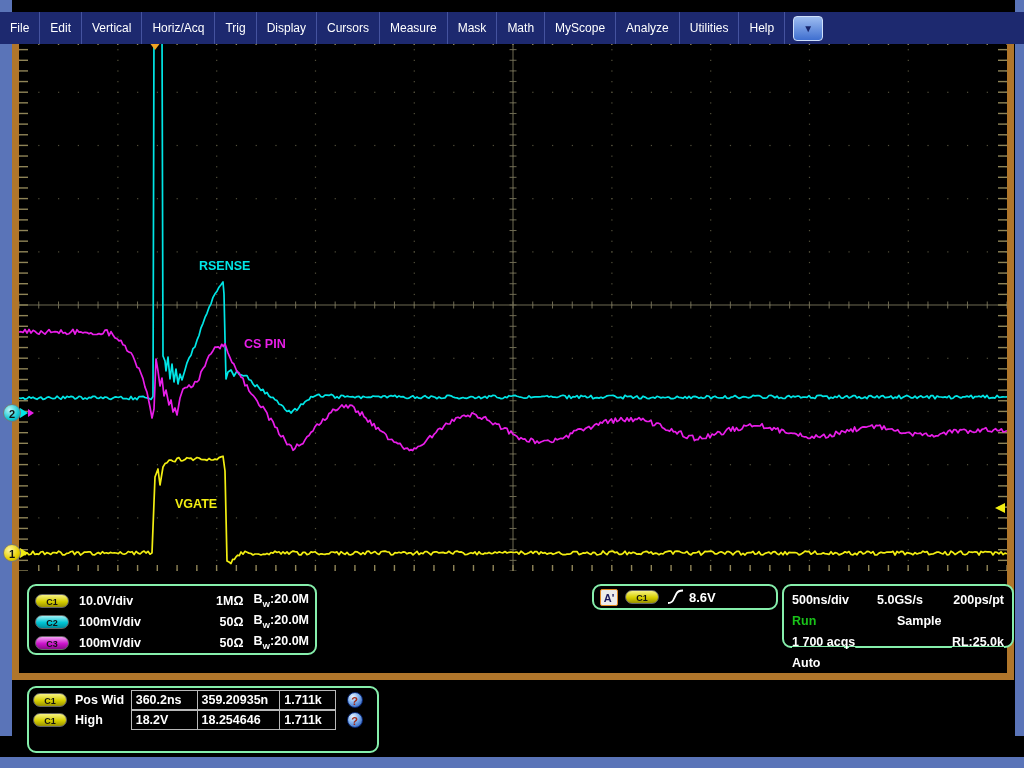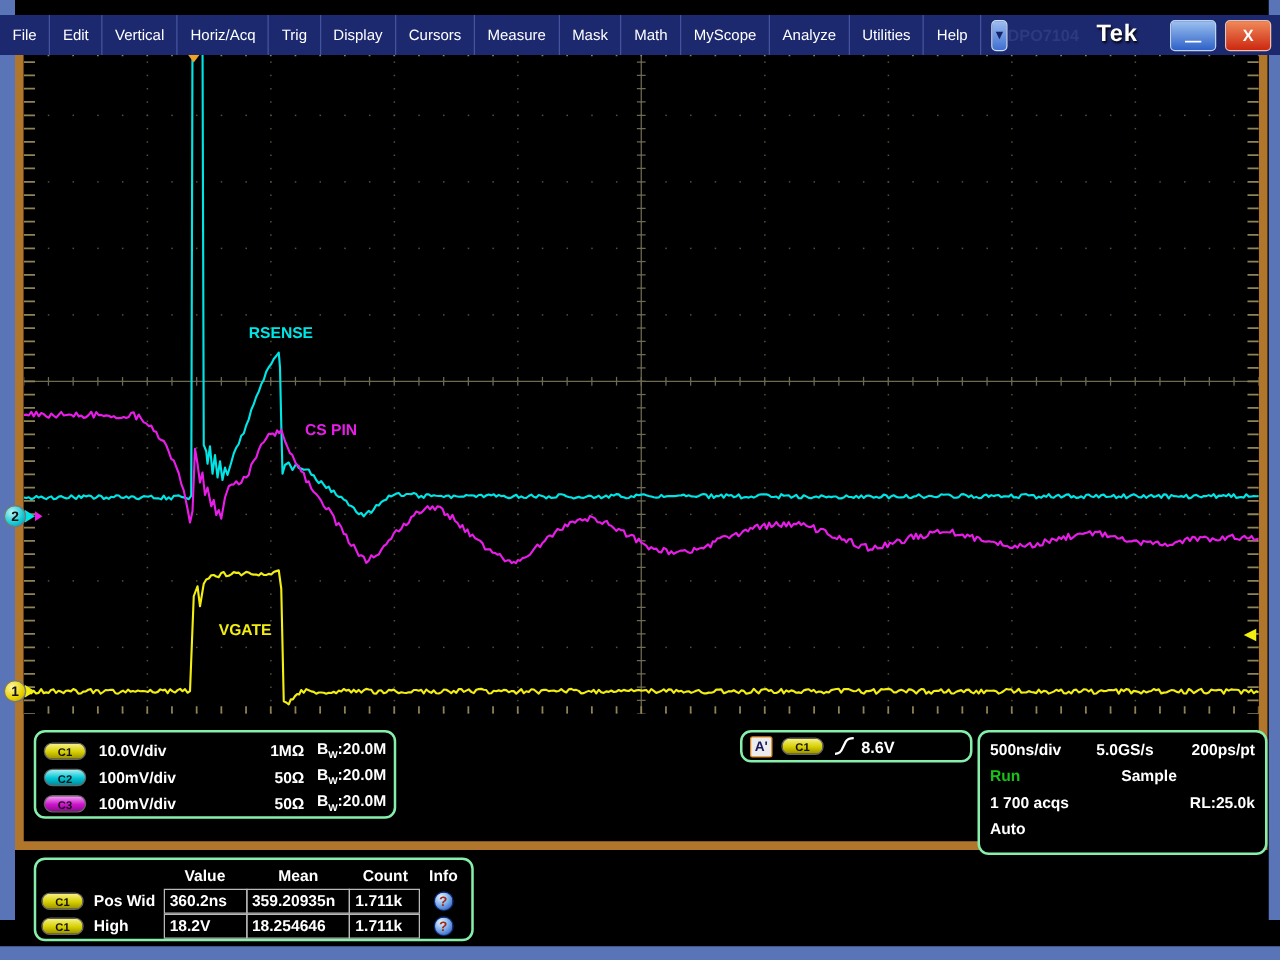--- a/index.html
+++ b/index.html
@@ -66,21 +66,21 @@
 
   #panel-trigger { left:592px; top:584px; width:186px; height:26px;
                    display:flex; align-items:center; padding:0 6px; }
   #trig-event { width:18px; height:17px; background:#ececec; border:1px solid #e08820;
                 border-radius:2px; color:#1a1a5e; font-size:11px; font-weight:bold;
                 text-align:center; line-height:16px; }
   #panel-trigger .badge { margin-left:7px; }
   #slope-icon { margin-left:8px; }
   #trig-level-txt { color:#fff; font-size:13px; font-weight:bold; margin-left:5px; }
 
-  #panel-horiz { left:782px; top:584px; width:232px; height:100px; padding:3px 8px;text-decoration:underline; }
+  #panel-horiz { left:782px; top:584px; width:232px; height:64px; padding:3px 8px;text-decoration:underline; }
   .hz-row { display:flex; height:21px; align-items:center; color:#fff;
             font-size:12.5px; font-weight:bold; }
   .hz-c1 { width:85px; } .hz-c2 { flex:1; } .hz-c3 { text-align:right; }
   #run-state { color:#19c219; }
   #acq-mode { padding-left:20px; }
 
   #panel-meas { left:27px; top:686px; width:352px; height:67px; padding:2px 4px; }
   .meas-hdr { display:flex; height:21px; color:#fff; font-size:12.5px; font-weight:bold;
               align-items:center; }
   .mc-label { width:99px; } .mc-value { width:67px; text-align:center; }
@@ -111,30 +111,20 @@
   <span class="menu-item">Cursors</span>
   <span class="menu-item">Measure</span>
   <span class="menu-item">Mask</span>
   <span class="menu-item">Math</span>
   <span class="menu-item">MyScope</span>
   <span class="menu-item">Analyze</span>
   <span class="menu-item">Utilities</span>
   <span class="menu-item">Help</span>
   <div id="menu-dropdown">
     <span>▼</span>
-  </div>
-  <div id="titlebar-right">
-    <span id="model-label">DPO7104</span>
-    <span id="tek-logo">Tek</span>
-    <div class="win-btn" id="btn-min">
-      <span class="glyph">—</span>
-    </div>
-    <div class="win-btn" id="btn-close">
-      <span>X</span>
-    </div>
   </div>
 </div>
 
 <div class="frame-strip" id="frame-left"></div>
 <div class="frame-strip" id="frame-right"></div>
 <div class="frame-strip" id="frame-bottom"></div>
 
 <div id="graticule">
   <div id="plot">
     <svg id="wave-svg" width="988" height="532" viewBox="0 0 988 532">
@@ -1602,27 +1592,20 @@
   <div class="hz-row">
     <span class="hz-c1" style="width:auto; flex:1;">1 700 acqs</span>
     <span class="hz-c3">RL:25.0k</span>
   </div>
   <div class="hz-row">
     <span class="hz-c1">Auto</span>
   </div>
 </div>
 
 <div class="panel" id="panel-meas">
-  <div class="meas-hdr">
-    <span class="mc-label"></span>
-    <span class="mc-value">Value</span>
-    <span class="mc-mean">Mean</span>
-    <span class="mc-count">Count</span>
-    <span class="mc-info">Info</span>
-  </div>
   <div class="meas-row">
     <span class="mc-label">
       <span class="badge badge-c1">C1</span>
       <span class="name">Pos Wid</span>
     </span>
     <span class="mc-value cell">360.2ns</span>
     <span class="mc-mean cell">359.20935n</span>
     <span class="mc-count cell">1.711k</span>
     <span class="mc-info info-wrap">
         <span class="info-icon">?</span>

